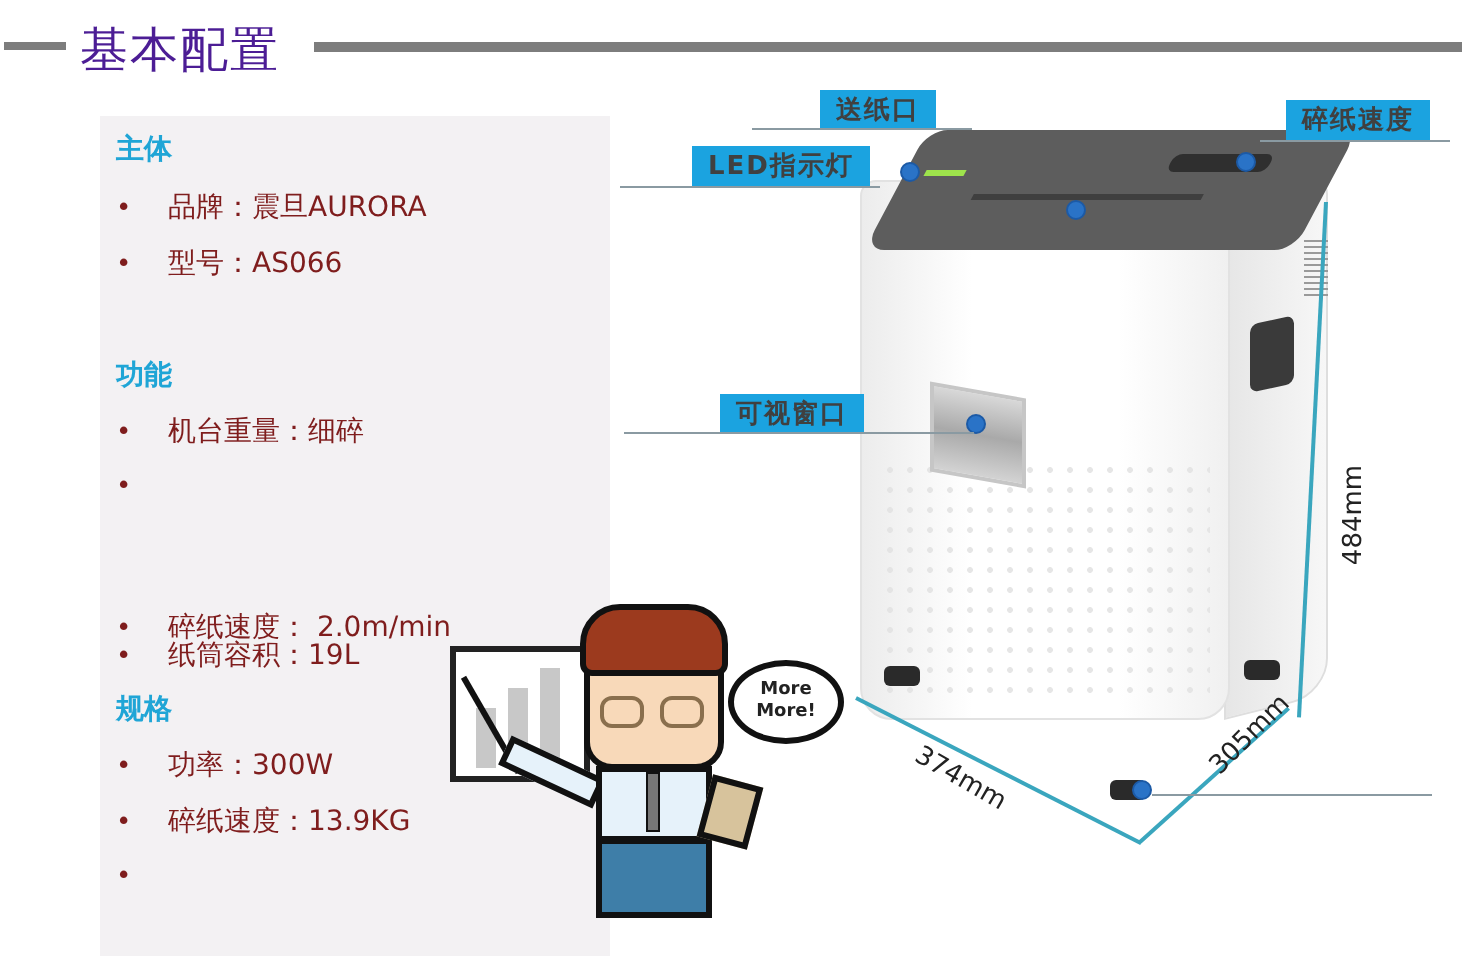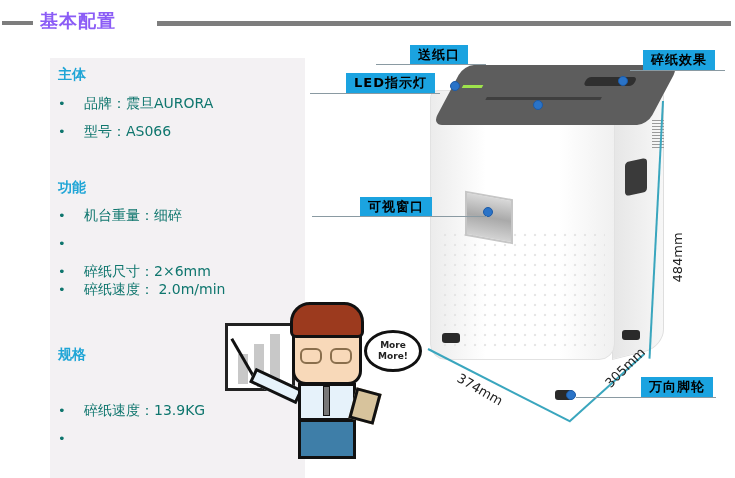--- a/index.html
+++ b/index.html
@@ -2,48 +2,48 @@
 <html><head>
 <meta charset="utf-8">
 <style>
   * { box-sizing: border-box; margin: 0; padding: 0; }
   html, body { width: 735px; height: 478px; background: #ffffff; overflow: hidden; }
   body { position: relative; font-family: "DejaVu Sans", "Liberation Sans", sans-serif; color: #222; }
 
   
   .header { position: absolute; left: 0; top: 0; width: 735px; height: 46px; }
   .header .bar-left { position: absolute; left: 2px; top: 21px; width: 31px; height: 4px; background: #7d7d7d; }
-  .header .title { position: absolute; left: 40px; top: 9px; font-size: 18px; font-weight: bold; color: #8b5cf6; letter-spacing: 1px; }
+  .header .title { position: absolute; left: 40px; top: 9px; font-size: 24px; font-weight: normal; color: #4c1d95; letter-spacing: 1px; }
   .header .bar-right { position: absolute; left: 157px; top: 21px; width: 574px; height: 5px; background: #7d7d7d; }
 
   
   .specs { position: absolute; left: 50px; top: 58px; width: 255px; height: 478px; background: #f3f1f3; }
   .spec-section { position: absolute; left: 8px; font-size: 14px; font-weight: bold; color: #1fa5d6; }
-  .spec-item { position: absolute; left: 8px; font-size: 14px; color: #0f766e; white-space: nowrap; }
+  .spec-item { position: absolute; left: 8px; font-size: 14px; color: #7f1d1d; white-space: nowrap; }
   .spec-item .dot { display: inline-block; width: 26px; }
   .spec-item .dot::before { content: "•"; font-size: 13px; }
 
   
   .product { position: absolute; left: 300px; top: 30px; width: 435px; height: 440px; }
   .shredder-body { position: absolute; left: 130px; top: 60px; width: 185px; height: 270px; background: linear-gradient(90deg,#ececec 0%,#ffffff 30%,#ffffff 70%,#f0f0f0 100%); border-radius: 8px 8px 16px 16px; border: 1px solid #e2e2e2; }
   .shredder-side { position: absolute; left: 312px; top: 70px; width: 52px; height: 260px; background: linear-gradient(90deg,#e6e6e6,#f7f7f7); border-radius: 0 10px 18px 0; border: 1px solid #dedede; transform: skewY(-14deg); transform-origin: left top; }
   .shredder-top { position: absolute; left: 148px; top: 35px; width: 215px; height: 60px; background: #5d5d5d; border-radius: 10px; transform: skewX(-28deg); }
   .top-slot { position: absolute; left: 40px; top: 32px; width: 115px; height: 3px; background: #3f3f3f; }
   .top-panel { position: absolute; left: 130px; top: 12px; width: 50px; height: 9px; background: #2f2f2f; border-radius: 4px; }
   .led-green { position: absolute; left: 10px; top: 20px; width: 20px; height: 3px; background: #9ee34c; }
   .handle { position: absolute; left: 325px; top: 130px; width: 22px; height: 34px; background: #3a3a3a; border-radius: 4px; transform: skewY(-12deg); }
   .vent { position: absolute; left: 352px; top: 90px; width: 12px; height: 30px; background: repeating-linear-gradient(180deg,#9a9a9a 0 1px,transparent 1px 3px); }
   .window { position: absolute; left: 165px; top: 165px; width: 48px; height: 45px; background: linear-gradient(180deg,#d8d8d8,#a9a9a9,#d3d3d3); border: 2px solid #c6c6c6; transform: skewY(10deg); }
   .dots { position: absolute; left: 140px; top: 200px; width: 165px; height: 120px; background-image: radial-gradient(circle,#e3e3e3 1.3px,transparent 1.6px); background-size: 10px 10px; opacity: 0.9; }
   .wheel { position: absolute; width: 18px; height: 10px; background: #2a2a2a; border-radius: 3px; }
 
   .dim-line { position: absolute; background: #3aa6be; height: 2px; transform-origin: left center; }
   .dim-label { position: absolute; font-size: 13px; color: #222; white-space: nowrap; }
 
-  .callout { position: absolute; background: #1ba3e0; color: #000000; font-size: 13px; font-weight: bold; padding: 1px 8px; white-space: nowrap; letter-spacing: 1px; }
+  .callout { position: absolute; background: #1ba3e0; color: #404040; font-size: 13px; font-weight: bold; padding: 1px 8px; white-space: nowrap; letter-spacing: 1px; }
   .callout-line { position: absolute; height: 1px; background: #8a9aa2; }
   .marker { position: absolute; width: 10px; height: 10px; border-radius: 50%; background: #2a73c7; border: 1px solid #1c5aa6; }
 
   
   .cartoon { position: absolute; left: 222px; top: 290px; width: 210px; height: 175px; }
   .board { position: absolute; left: 3px; top: 33px; width: 70px; height: 68px; background: #fff; border: 3px solid #222; }
   .board .b1,.board .b2,.board .b3 { position: absolute; bottom: 4px; width: 10px; background: #c8c8c8; }
   .board .b1 { left: 10px; height: 30px; } .board .b2 { left: 26px; height: 40px; } .board .b3 { left: 42px; height: 50px; }
   .pointer { position: absolute; left: 22px; top: 45px; width: 3px; height: 55px; background: #111; transform: rotate(-30deg); }
   .head { position: absolute; left: 70px; top: 20px; width: 70px; height: 75px; background: #f8d9b9; border: 3px solid #111; border-radius: 14px; }
@@ -68,24 +68,25 @@
 </div>
 
 <div class="specs">
   <div class="spec-section" style="top:8px">主体</div>
   <div class="spec-item" style="top:37px"><span class="dot"></span><span>品牌：震旦AURORA</span></div>
   <div class="spec-item" style="top:65px"><span class="dot"></span><span>型号：AS066</span></div>
 
   <div class="spec-section" style="top:121px">功能</div>
   <div class="spec-item" style="top:149px"><span class="dot"></span><span>机台重量：细碎</span></div>
   <div class="spec-item" style="top:177px"><span class="dot"></span></div>
-  <div class="spec-item" style="top:205px"><span class="dot"></span><span>碎纸尺寸：2×6mm</span></div>
-  <div class="spec-item" style="top:223px"><span class="dot"></span><span>碎纸速度： 2.0m/min</span></div>
+  <div class="spec-item" style="top:247px"><span class="dot"></span><span>碎纸速度： 2.0m/min</span></div>
+  <div class="spec-item" style="top:261px"><span class="dot"></span><span>纸筒容积：19L</span></div>
 
   <div class="spec-section" style="top:288px">规格</div>
+  <div class="spec-item" style="top:316px"><span class="dot"></span><span>功率：300W</span></div>
   <div class="spec-item" style="top:344px"><span class="dot"></span><span>碎纸速度：13.9KG</span></div>
   <div class="spec-item" style="top:372px"><span class="dot"></span></div>
 </div>
 
 <div class="product">
   <div class="shredder-side"></div>
   <div class="shredder-body"></div>
   <div class="dots"></div>
   <div class="shredder-top">
     <div class="led-green"></div>
@@ -109,25 +110,24 @@
   <div class="marker" style="left:150px;top:51px"></div>
   <div class="marker" style="left:233px;top:70px"></div>
   <div class="marker" style="left:318px;top:46px"></div>
   <div class="marker" style="left:183px;top:177px"></div>
   <div class="marker" style="left:266px;top:360px"></div>
 
   <div class="callout" style="left:110px;top:15px">送纸口</div>
   <div class="callout-line" style="left:76px;top:34px;width:110px"></div>
   <div class="callout" style="left:46px;top:43px">LED指示灯</div>
   <div class="callout-line" style="left:10px;top:63px;width:130px"></div>
-  <div class="callout" style="left:343px;top:20px">碎纸效果</div>
+  <div class="callout" style="left:343px;top:20px">碎纸速度</div>
   <div class="callout-line" style="left:330px;top:40px;width:95px"></div>
   <div class="callout" style="left:60px;top:167px">可视窗口</div>
   <div class="callout-line" style="left:12px;top:186px;width:175px"></div>
-  <div class="callout" style="left:341px;top:347px">万向脚轮</div>
   <div class="callout-line" style="left:276px;top:367px;width:140px"></div>
 </div>
 
 <div class="cartoon">
   <div class="board">
     <div class="b1"></div>
       <div class="b2"></div>
       <div class="b3"></div>
   </div>
   <div class="pointer"></div>

